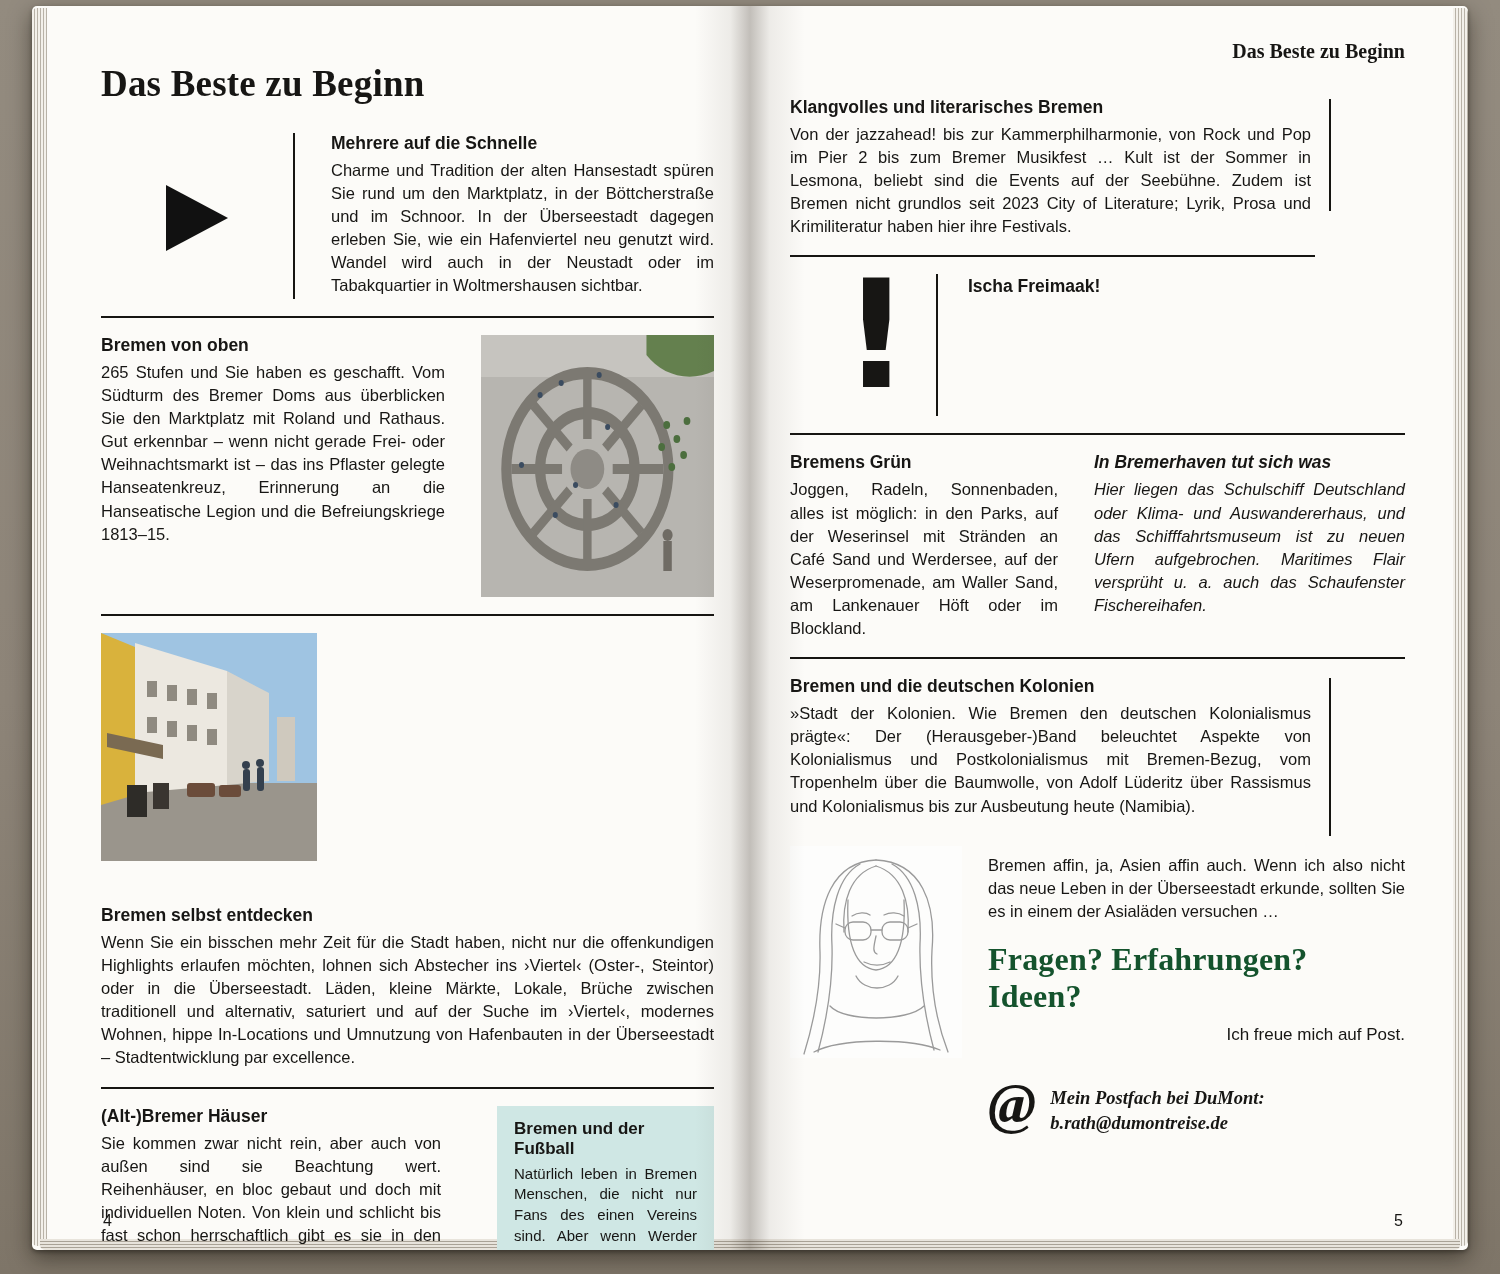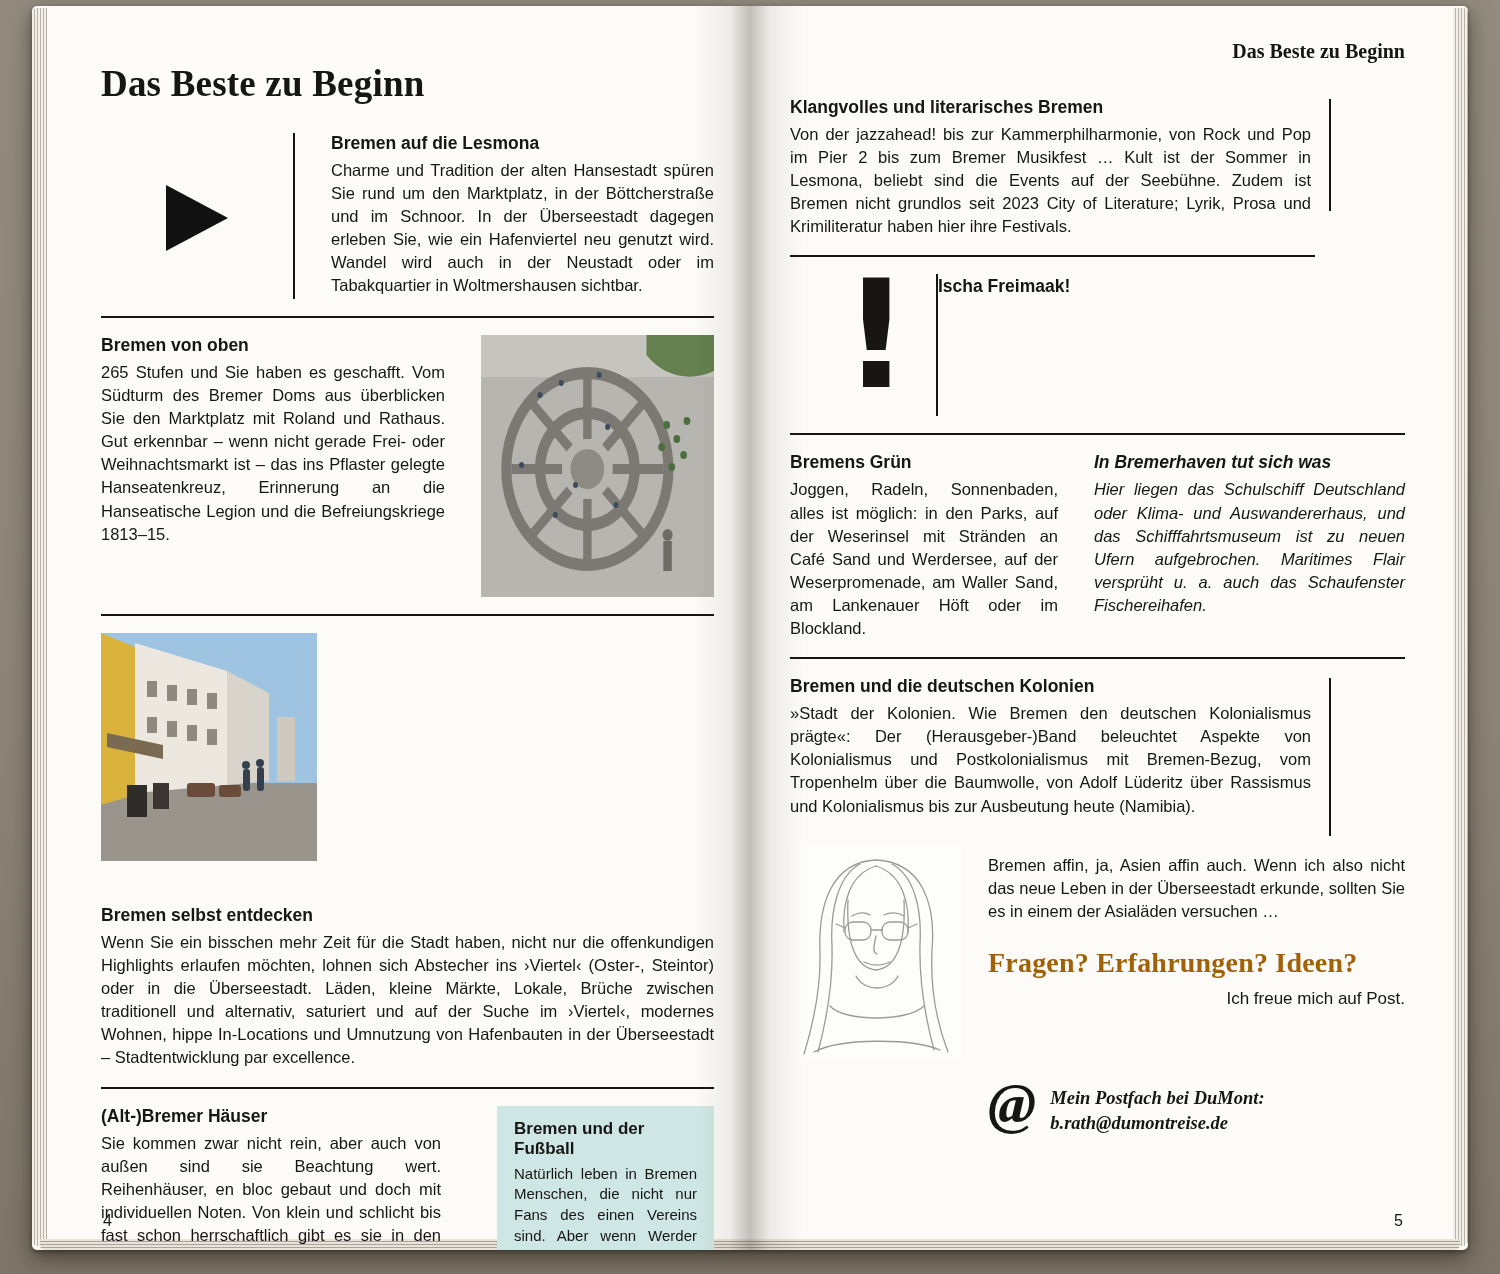--- a/index.html
+++ b/index.html
@@ -72,31 +72,31 @@
   .sec-vr { position:relative; padding-right:94px; }
   .sec-vr .vr { position:absolute; right:74px; top:2px; width:2px; background:#161512; }
   .sec-music .vr { height:112px; }
   .sec-colonies .vr { height:158px; }
   .rule-short { width:calc(100% - 90px); }
 
   .sec-freimaak { display:flex; }
   .bang { width:146px; flex:none; padding-left:52px; font-weight:800; font-size:150px;
     line-height:.82; font-family:"DejaVu Sans","Liberation Sans",sans-serif; }
   .sec-freimaak .vrule { height:142px; }
-  .sec-freimaak .txt { flex:1; padding-top:2px; }
+  .sec-freimaak .txt { flex:1; padding-left:30px; padding-top:2px; }
 
   .two-col { display:flex; gap:36px; }
   .col-green { width:268px; flex:none; }
   .col-bhv { flex:1;font-style:italic; }
 
   .author { display:flex; margin-top:28px; }
   .sketch { width:172px; height:212px; flex:none; }
   .author .txt { flex:1; padding-left:26px; padding-top:8px; }
-  .cta { font-family:"Liberation Serif","DejaVu Serif",serif; color:#a16207;
-    font-size:28px; font-weight:600; margin:24px 0 10px; letter-spacing:.2px; }
+  .cta { font-family:"Liberation Serif","DejaVu Serif",serif; color:#14532d;
+    font-size:32px; font-weight:600; margin:18px 0 10px; letter-spacing:.2px; }
   .cta-sub { font-size:17px;text-align:right; }
 
   .contact { display:flex; gap:14px; margin-top:20px; margin-left:198px; align-items:flex-start; }
   .at { font-family:"Liberation Serif","DejaVu Serif",serif; font-style:italic; font-weight:700;
     font-size:58px; line-height:.9; }
   .mail { font-family:"Liberation Serif","DejaVu Serif",serif; font-style:italic; font-weight:700;
     font-size:18.5px; line-height:1.35; padding-top:8px; }
 </style>
 </head>
 <body>
@@ -108,21 +108,21 @@
 
   <div class="page pleft">
     <h1 class="book-title">Das Beste zu Beginn</h1>
 
     <div class="sec-quick">
       <div class="arrow-cell">
         <div class="tri"></div>
       </div>
       <div class="vrule"></div>
       <div class="txt">
-        <h3 class="sec-head">Bremen auf die Lesmona</h3>
+        <h3 class="sec-head">Mehrere auf die Schnelle</h3>
         <p class="body">Charme und Tradition der alten Hansestadt spüren Sie rund um den Marktplatz, in der Böttcherstraße und im Schnoor. In der Überseestadt dagegen erleben Sie, wie ein Hafenviertel neu genutzt wird. Wandel wird auch in der Neustadt oder im Tabakquartier in Woltmershausen sichtbar.</p>
       </div>
     </div>
 
     <hr class="rule">
 
     <div class="sec-above">
       <div class="txt">
         <h3 class="sec-head">Bremen von oben</h3>
         <p class="body">265 Stufen und Sie haben es geschafft. Vom Südturm des Bremer Doms aus überblicken Sie den Marktplatz mit Roland und Rathaus. Gut erkennbar – wenn nicht gerade Frei- oder Weihnachtsmarkt ist – das ins Pflaster gelegte Hanseatenkreuz, Erinnerung an die Hanseatische Legion und die Befreiungskriege 1813–15.</p>

